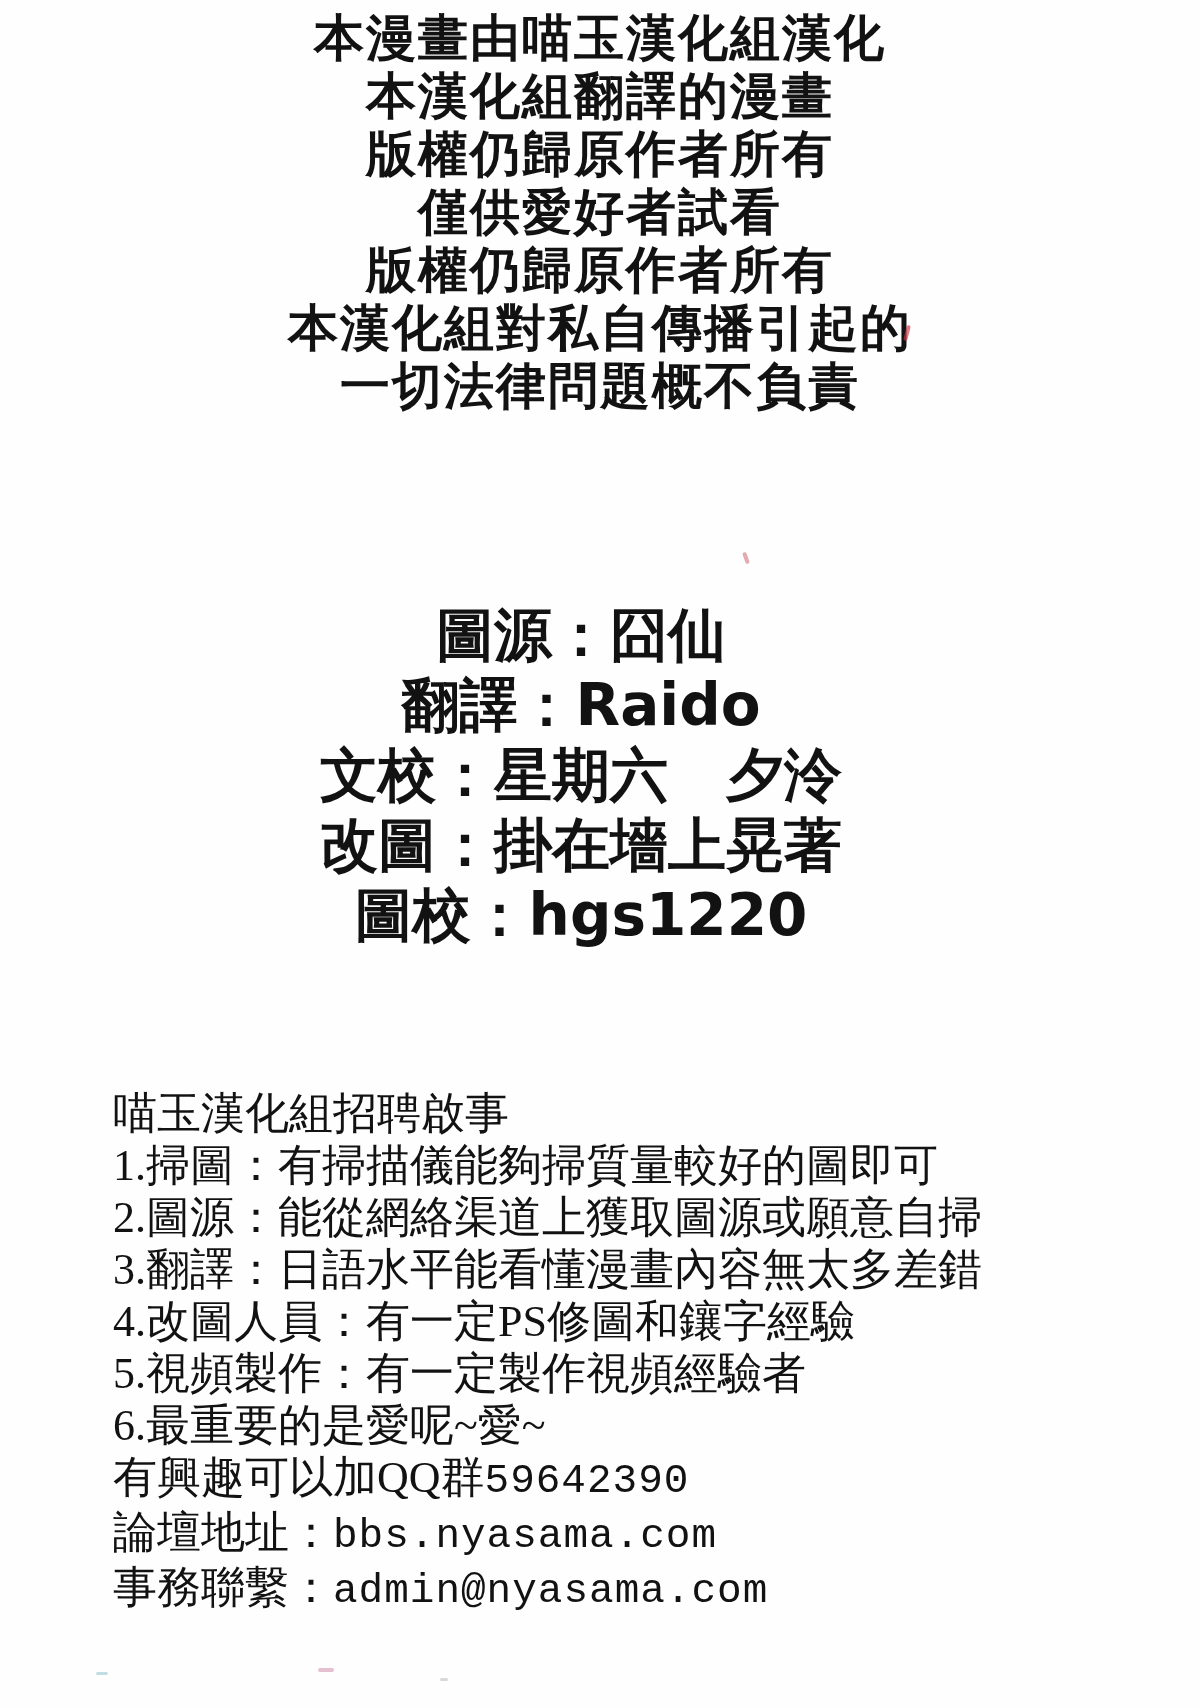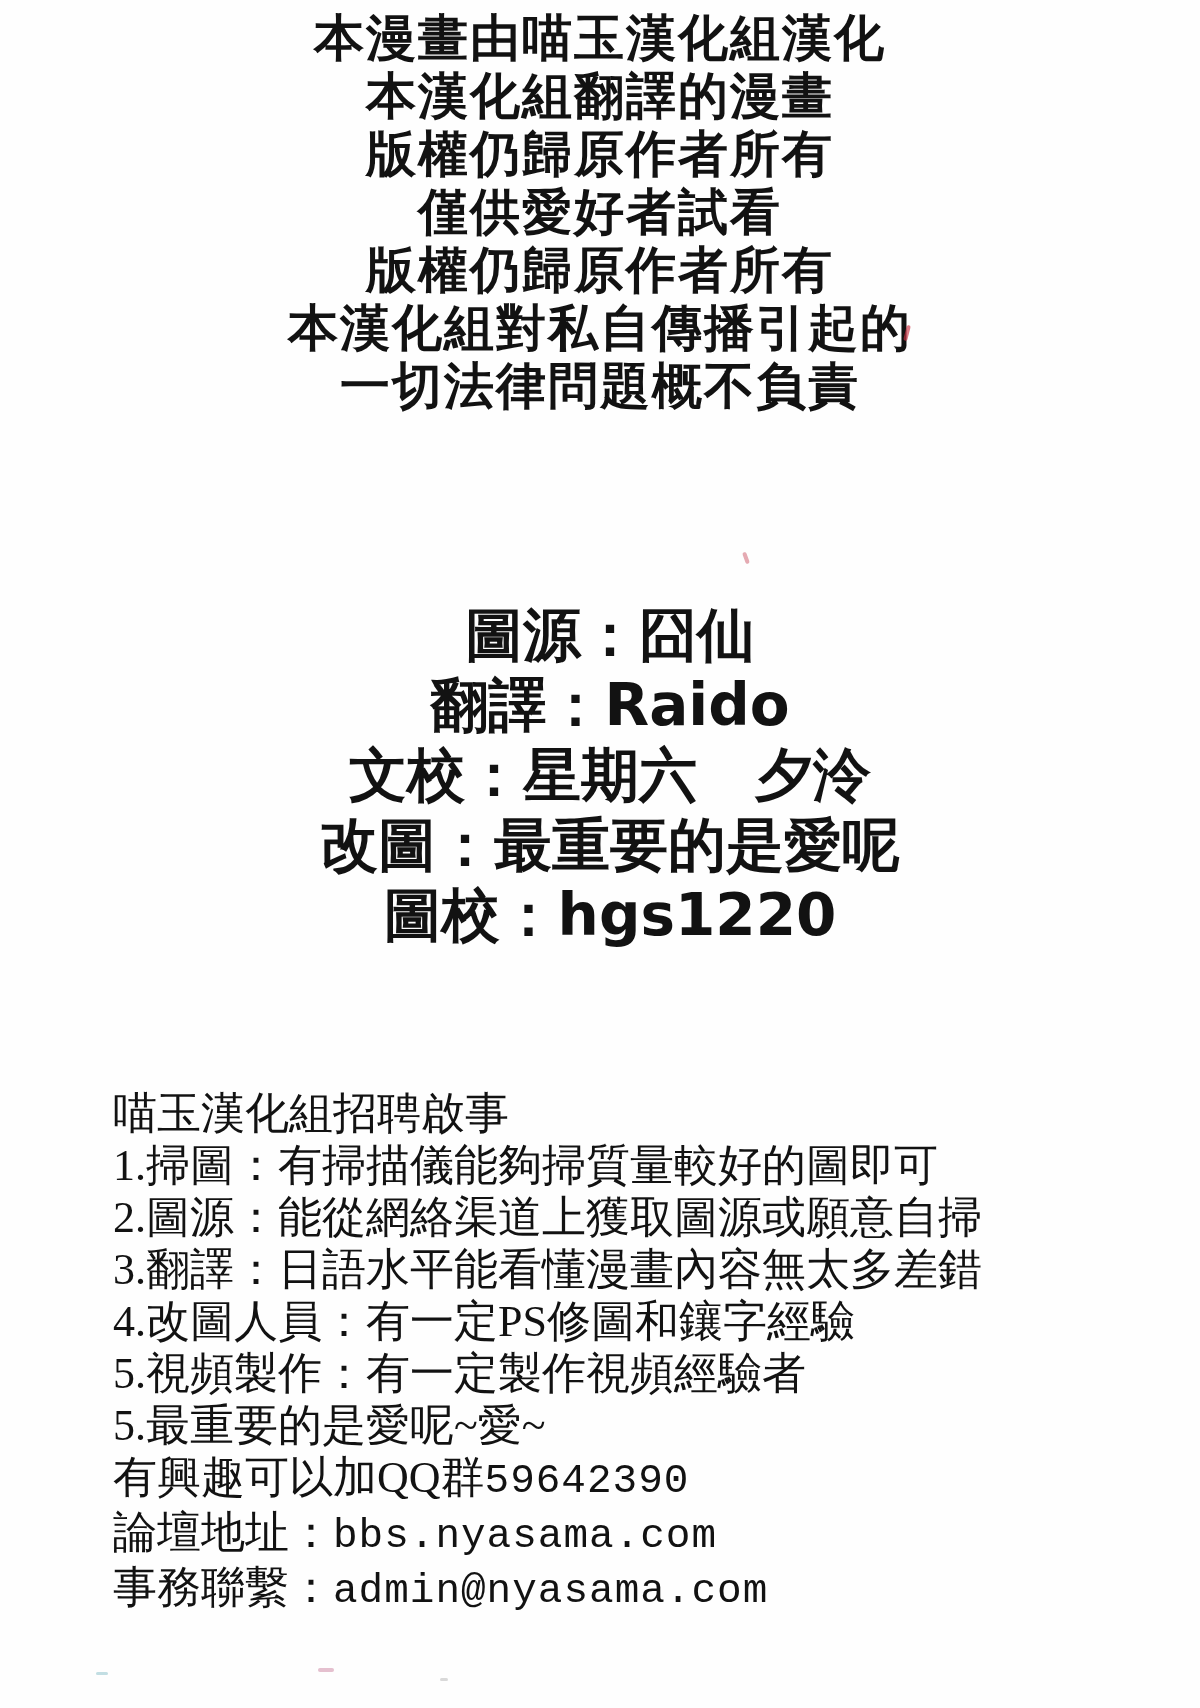--- a/index.html
+++ b/index.html
@@ -88,32 +88,32 @@
     <span class="line">僅供愛好者試看</span>
     <span class="line">版權仍歸原作者所有</span>
     <span class="line">本漢化組對私自傳播引起的</span>
     <span class="line">一切法律問題概不負責</span>
   </section>
 
   <section class="credits">
     <span class="line">圖源：囧仙</span>
     <span class="line">翻譯：Raido</span>
     <span class="line">文校：星期六　夕泠</span>
-    <span class="line">改圖：最重要的是愛呢</span>
+    <span class="line">改圖：掛在墻上晃著</span>
     <span class="line">圖校：hgs1220</span>
   </section>
 
   <section class="recruit">
     <span class="line">喵玉漢化組招聘啟事</span>
     <span class="line">1.掃圖：有掃描儀能夠掃質量較好的圖即可</span>
     <span class="line">2.圖源：能從網絡渠道上獲取圖源或願意自掃</span>
     <span class="line">3.翻譯：日語水平能看懂漫畫內容無太多差錯</span>
     <span class="line">4.改圖人員：有一定PS修圖和鑲字經驗</span>
     <span class="line">5.視頻製作：有一定製作視頻經驗者</span>
-    <span class="line">5.最重要的是愛呢~愛~</span>
+    <span class="line">6.最重要的是愛呢~愛~</span>
     <span class="line">
       <span>有興趣可以加QQ群</span><span class="latin">59642390</span>
     </span>
     <span class="line">
       <span>論壇地址：</span><span class="latin">bbs.nyasama.com</span>
     </span>
     <span class="line">
       <span>事務聯繫：</span><span class="latin">admin@nyasama.com</span>
     </span>
   </section>

